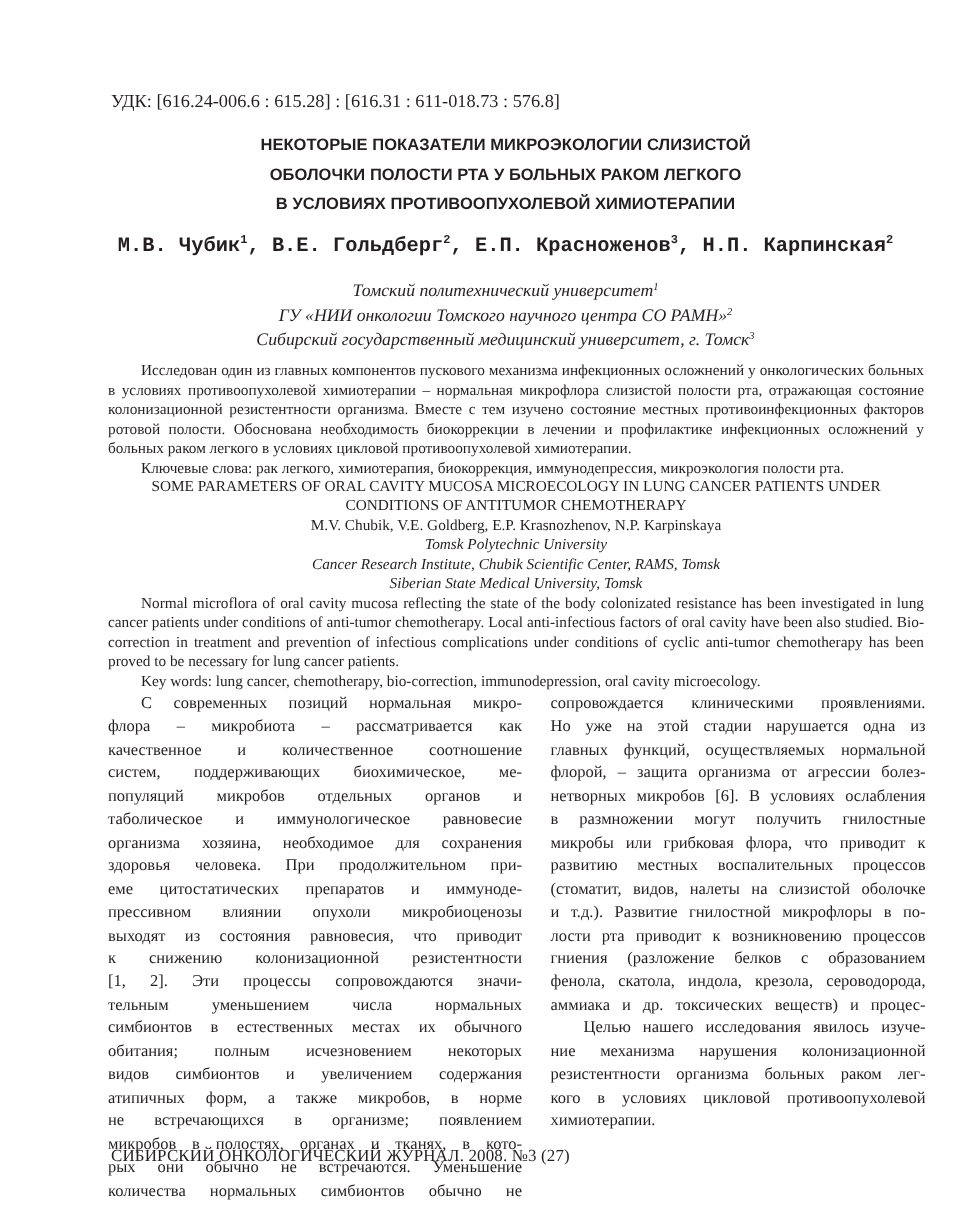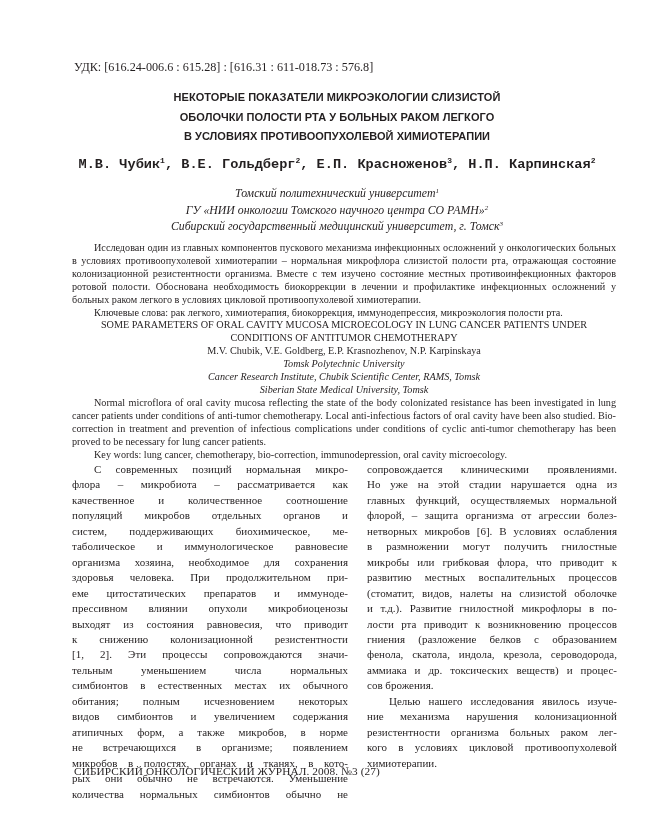--- a/index.html
+++ b/index.html
@@ -73,22 +73,22 @@
     <div class="en-abstract">
       <p>Normal microflora of oral cavity mucosa reflecting the state of the body colonizated resistance has been investigated in lung cancer patients under conditions of anti-tumor chemotherapy. Local anti-infectious factors of oral cavity have been also studied. Bio-correction in treatment and prevention of infectious complications under conditions of cyclic anti-tumor chemotherapy has been proved to be necessary for lung cancer patients.</p>
       <p>Key words: lung cancer, chemotherapy, bio-correction, immunodepression, oral cavity microecology.</p>
     </div>
   </div>
 
   <div class="col col-left">
     <span class="line ind">С современных позиций нормальная микро-</span>
     <span class="line">флора – микробиота – рассматривается как</span>
     <span class="line">качественное и количественное соотношение</span>
+    <span class="line">систем, поддерживающих биохимическое, ме-</span>
     <span class="line">популяций микробов отдельных органов и</span>
-    <span class="line">систем, поддерживающих биохимическое, ме-</span>
     <span class="line">таболическое и иммунологическое равновесие</span>
     <span class="line">организма хозяина, необходимое для сохранения</span>
     <span class="line">здоровья человека. При продолжительном при-</span>
     <span class="line">еме цитостатических препаратов и иммуноде-</span>
     <span class="line">прессивном влиянии опухоли микробиоценозы</span>
     <span class="line">выходят из состояния равновесия, что приводит</span>
     <span class="line">к снижению колонизационной резистентности</span>
     <span class="line">[1, 2]. Эти процессы сопровождаются значи-</span>
     <span class="line">тельным уменьшением числа нормальных</span>
     <span class="line">симбионтов в естественных местах их обычного</span>
@@ -109,21 +109,20 @@
     <span class="line">нетворных микробов [6]. В условиях ослабления</span>
     <span class="line">в размножении могут получить гнилостные</span>
     <span class="line">микробы или грибковая флора, что приводит к</span>
     <span class="line">развитию местных воспалительных процессов</span>
     <span class="line">(стоматит, видов, налеты на слизистой оболочке</span>
     <span class="line">и т.д.). Развитие гнилостной микрофлоры в по-</span>
     <span class="line">лости рта приводит к возникновению процессов</span>
     <span class="line">гниения (разложение белков с образованием</span>
     <span class="line">фенола, скатола, индола, крезола, сероводорода,</span>
     <span class="line">аммиака и др. токсических веществ) и процес-</span>
-    <span class="line last">сов брожения.</span>
     <span class="line ind">Целью нашего исследования явилось изуче-</span>
     <span class="line">ние механизма нарушения колонизационной</span>
     <span class="line">резистентности организма больных раком лег-</span>
     <span class="line">кого в условиях цикловой противоопухолевой</span>
     <span class="line last">химиотерапии.</span>
   </div>
 
   <div class="footer">СИБИРСКИЙ ОНКОЛОГИЧЕСКИЙ ЖУРНАЛ. 2008. №3 (27)</div>
 
 </div>

